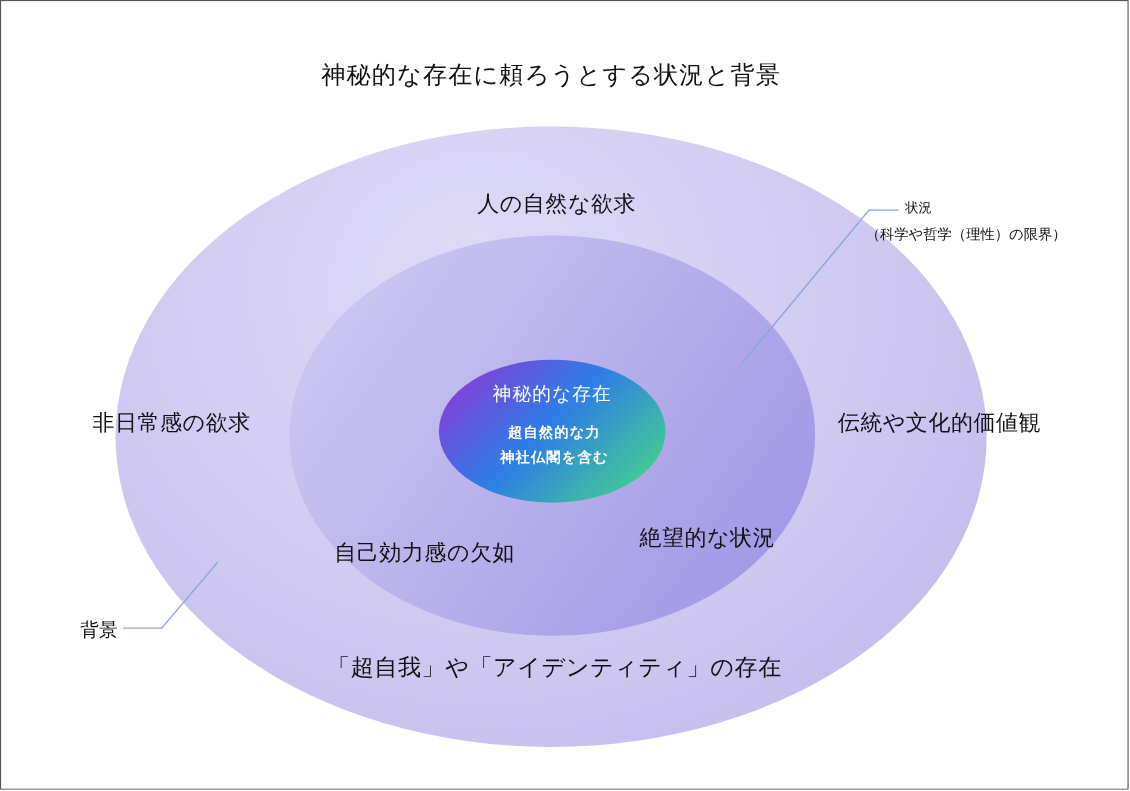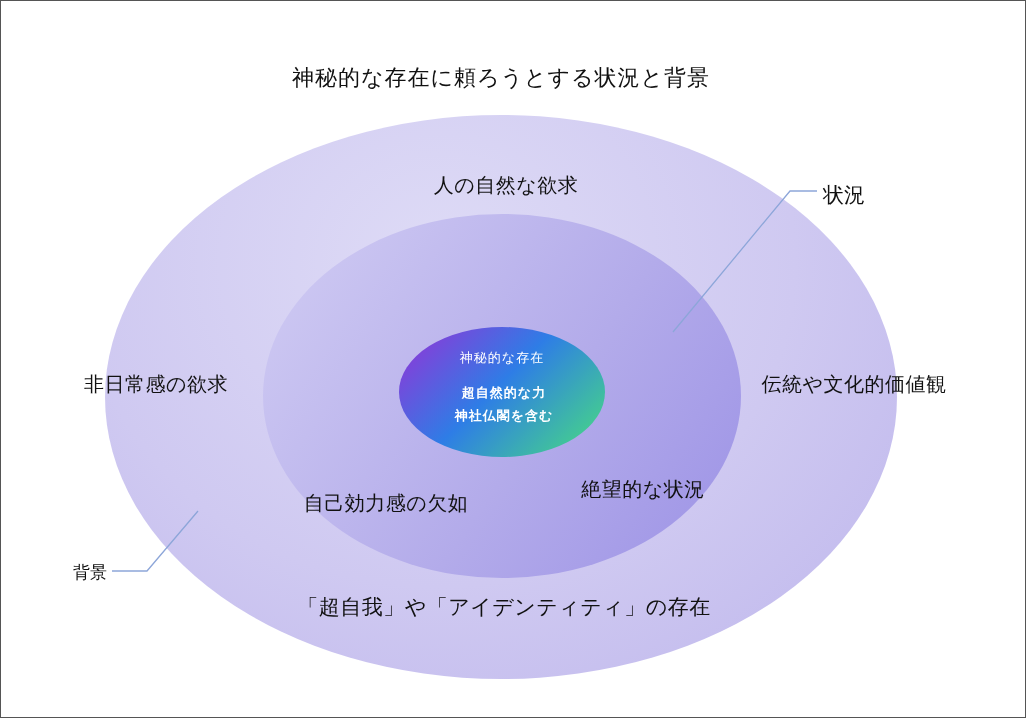--- a/index.html
+++ b/index.html
@@ -54,39 +54,38 @@
     letter-spacing: 0.5px;
   }
   .title {
     position: absolute;
     left: 500px; top: 67px;
     transform: translate(-50%, -50%);
     white-space: nowrap;
     font-size: 22px;
     color: var(--text, #111111);
     letter-spacing: 1px;
-    margin-top: 10px;
   }
   .bottom-label { font-size: 21px; }
   .core-title {
-    font-size: 13px;
+    font-size: 17px;
     color: var(--core-text, #ffffff);
     letter-spacing: 1px;
   }
   .core-sub {
     font-size: 13px;
     color: var(--core-text, #ffffff);
     font-weight: bold;
     letter-spacing: 1px;
     text-align: center;
   }
   .callout-label {
     position: absolute;
     white-space: nowrap;
-    font-size: 21px;
+    font-size: 12px;
     color: var(--text, #111111);
   }
   .callout-sublabel {
     position: absolute;
     white-space: nowrap;
     font-size: 13px;
     color: var(--text, #111111);
   }
   .leader-svg {
     position: absolute;
@@ -122,16 +121,17 @@
   <div class="lbl core-title" style="left:501px; top:357px;">神秘的な存在</div>
   <div class="lbl core-sub" style="left:503px; top:392px;">超自然的な力</div>
   <div class="lbl core-sub" style="left:503px; top:415px;">神社仏閣を含む</div>
 
   <svg class="leader-svg" viewBox="0 0 1024 716">
     <polyline points="816,190 789,190 672,331"></polyline>
     <polyline points="111,570 146,570 197,510"></polyline>
   </svg>
 
   <div class="callout-label" style="left:822px; top:180px;">状況</div>
+  <div class="callout-sublabel" style="left:786px; top:203px;">（科学や哲学（理性）の限界）</div>
 
   <div class="callout-label" style="left:72px; top:560px; font-size:17px;">背景</div>
 
 </div>
 
 </body></html>

